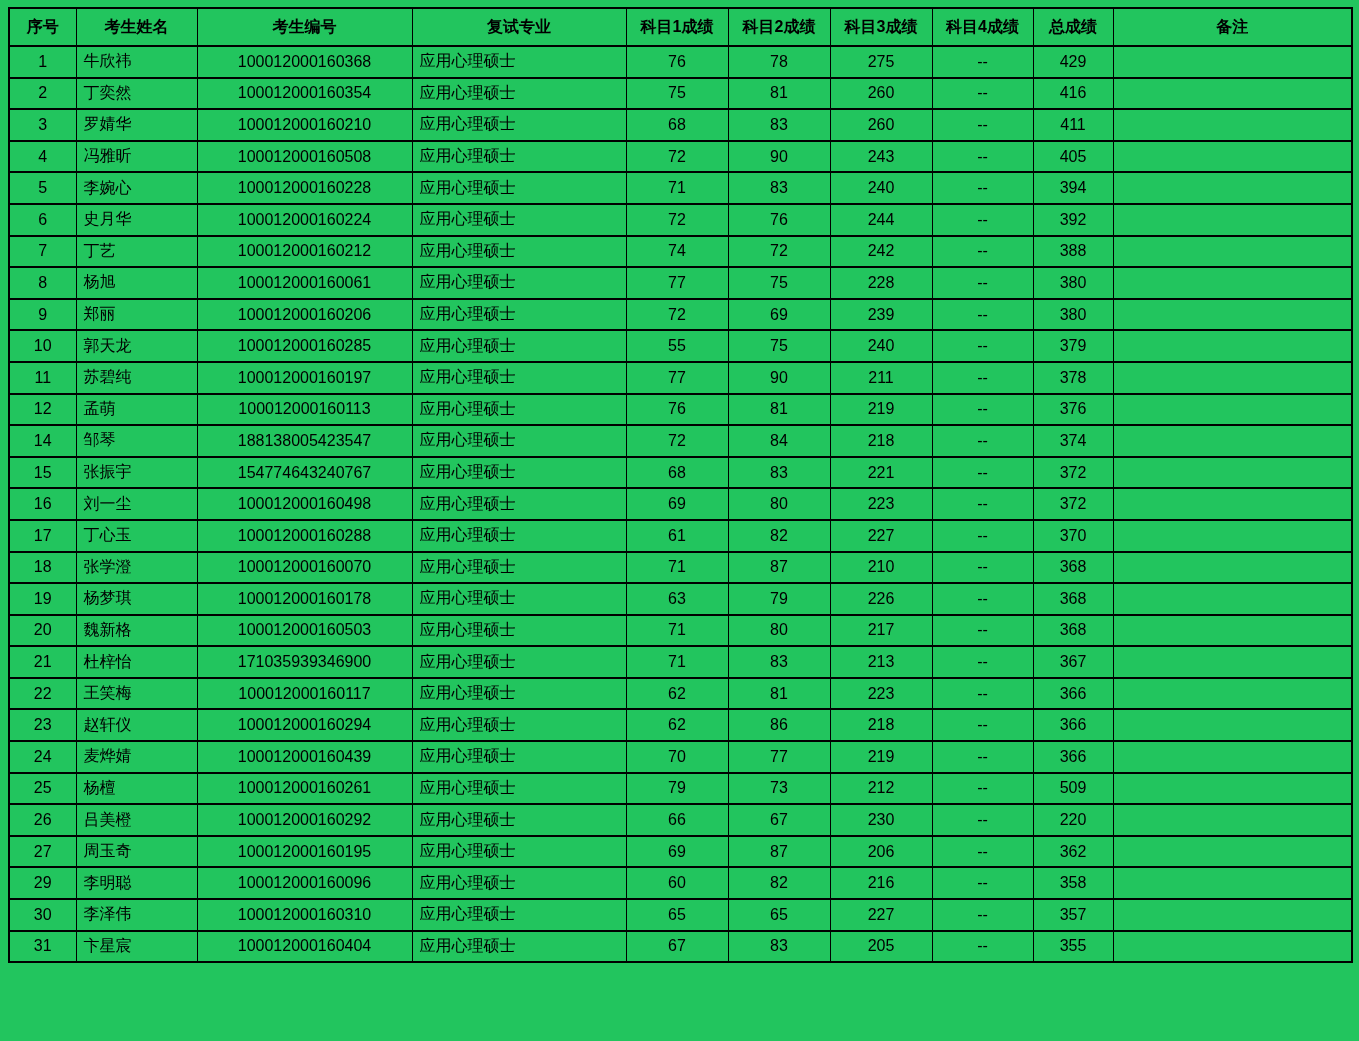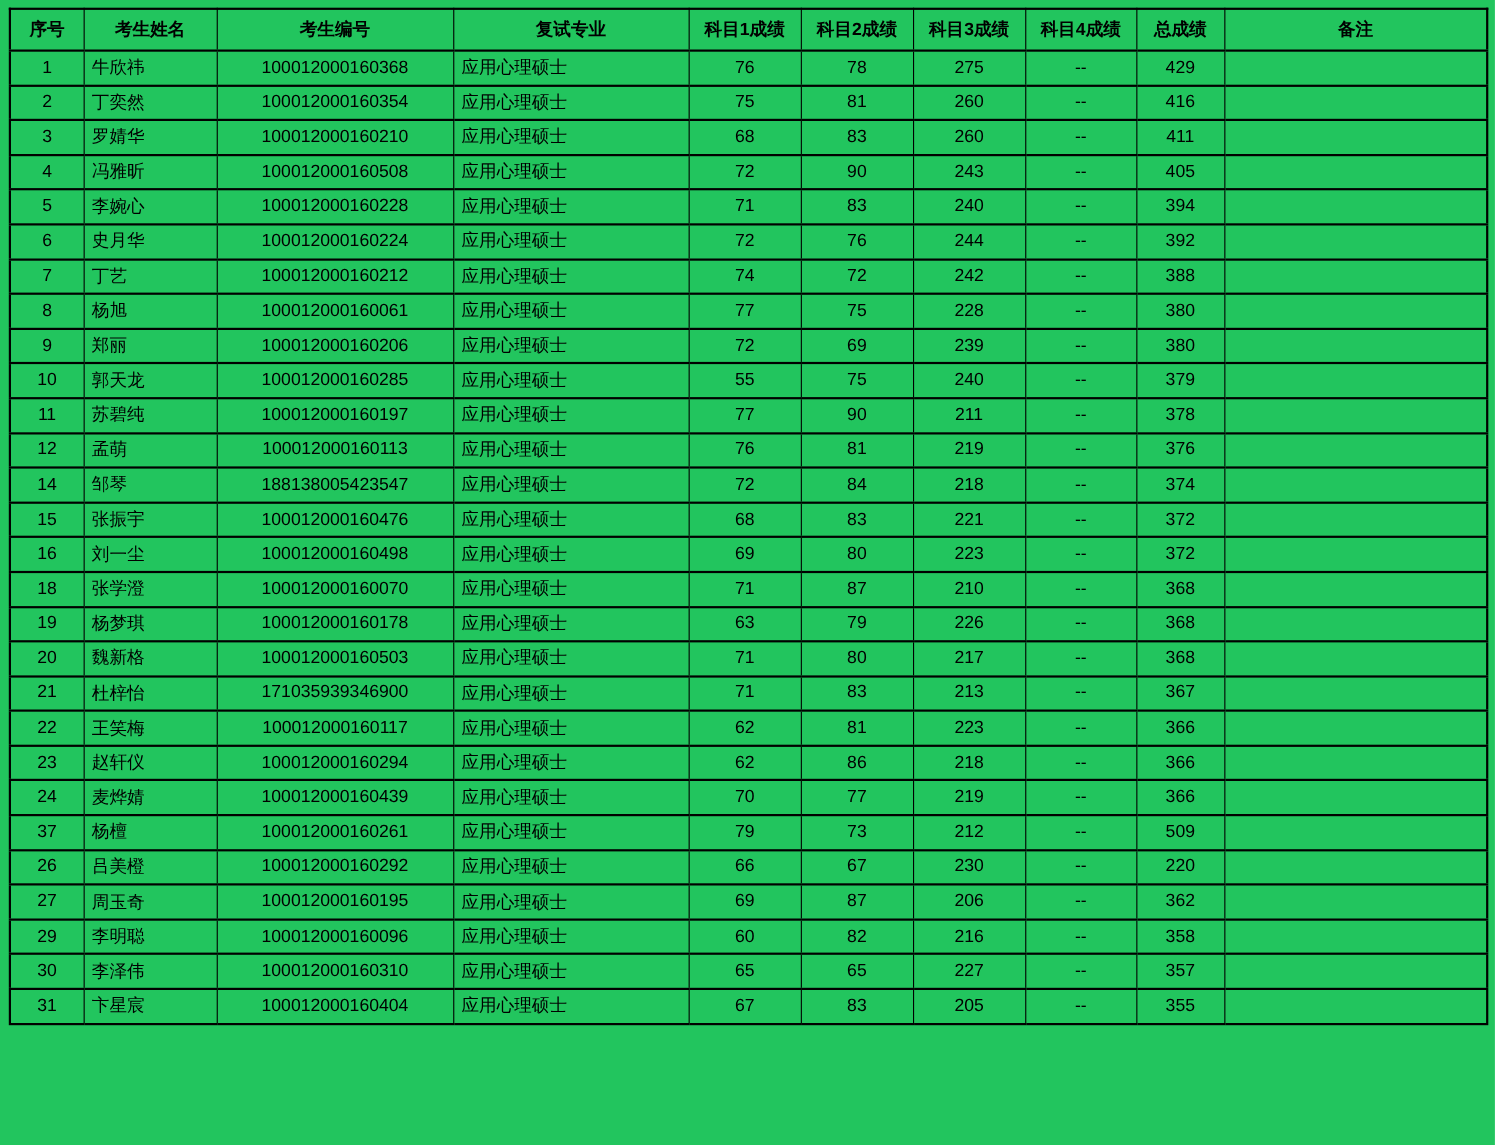--- a/index.html
+++ b/index.html
@@ -241,21 +241,21 @@
           <td class="ac">72</td>
           <td class="ac">84</td>
           <td class="ac">218</td>
           <td class="ac">--</td>
           <td class="ac">374</td>
           <td class="al"></td>
         </tr>
         <tr>
           <td class="ac">15</td>
           <td class="al">张振宇</td>
-          <td class="ac">100012000160476</td>
+          <td class="ac">154774643240767</td>
           <td class="al">应用心理硕士</td>
           <td class="ac">68</td>
           <td class="ac">83</td>
           <td class="ac">221</td>
           <td class="ac">--</td>
           <td class="ac">372</td>
           <td class="al"></td>
         </tr>
         <tr>
           <td class="ac">16</td>
@@ -263,20 +263,32 @@
           <td class="ac">100012000160498</td>
           <td class="al">应用心理硕士</td>
           <td class="ac">69</td>
           <td class="ac">80</td>
           <td class="ac">223</td>
           <td class="ac">--</td>
           <td class="ac">372</td>
           <td class="al"></td>
         </tr>
         <tr>
+          <td class="ac">17</td>
+          <td class="al">丁心玉</td>
+          <td class="ac">100012000160288</td>
+          <td class="al">应用心理硕士</td>
+          <td class="ac">61</td>
+          <td class="ac">82</td>
+          <td class="ac">227</td>
+          <td class="ac">--</td>
+          <td class="ac">370</td>
+          <td class="al"></td>
+        </tr>
+        <tr>
           <td class="ac">18</td>
           <td class="al">张学澄</td>
           <td class="ac">100012000160070</td>
           <td class="al">应用心理硕士</td>
           <td class="ac">71</td>
           <td class="ac">87</td>
           <td class="ac">210</td>
           <td class="ac">--</td>
           <td class="ac">368</td>
           <td class="al"></td>
@@ -347,21 +359,21 @@
           <td class="ac">100012000160439</td>
           <td class="al">应用心理硕士</td>
           <td class="ac">70</td>
           <td class="ac">77</td>
           <td class="ac">219</td>
           <td class="ac">--</td>
           <td class="ac">366</td>
           <td class="al"></td>
         </tr>
         <tr>
-          <td class="ac">37</td>
+          <td class="ac">25</td>
           <td class="al">杨檀</td>
           <td class="ac">100012000160261</td>
           <td class="al">应用心理硕士</td>
           <td class="ac">79</td>
           <td class="ac">73</td>
           <td class="ac">212</td>
           <td class="ac">--</td>
           <td class="ac">509</td>
           <td class="al"></td>
         </tr>

